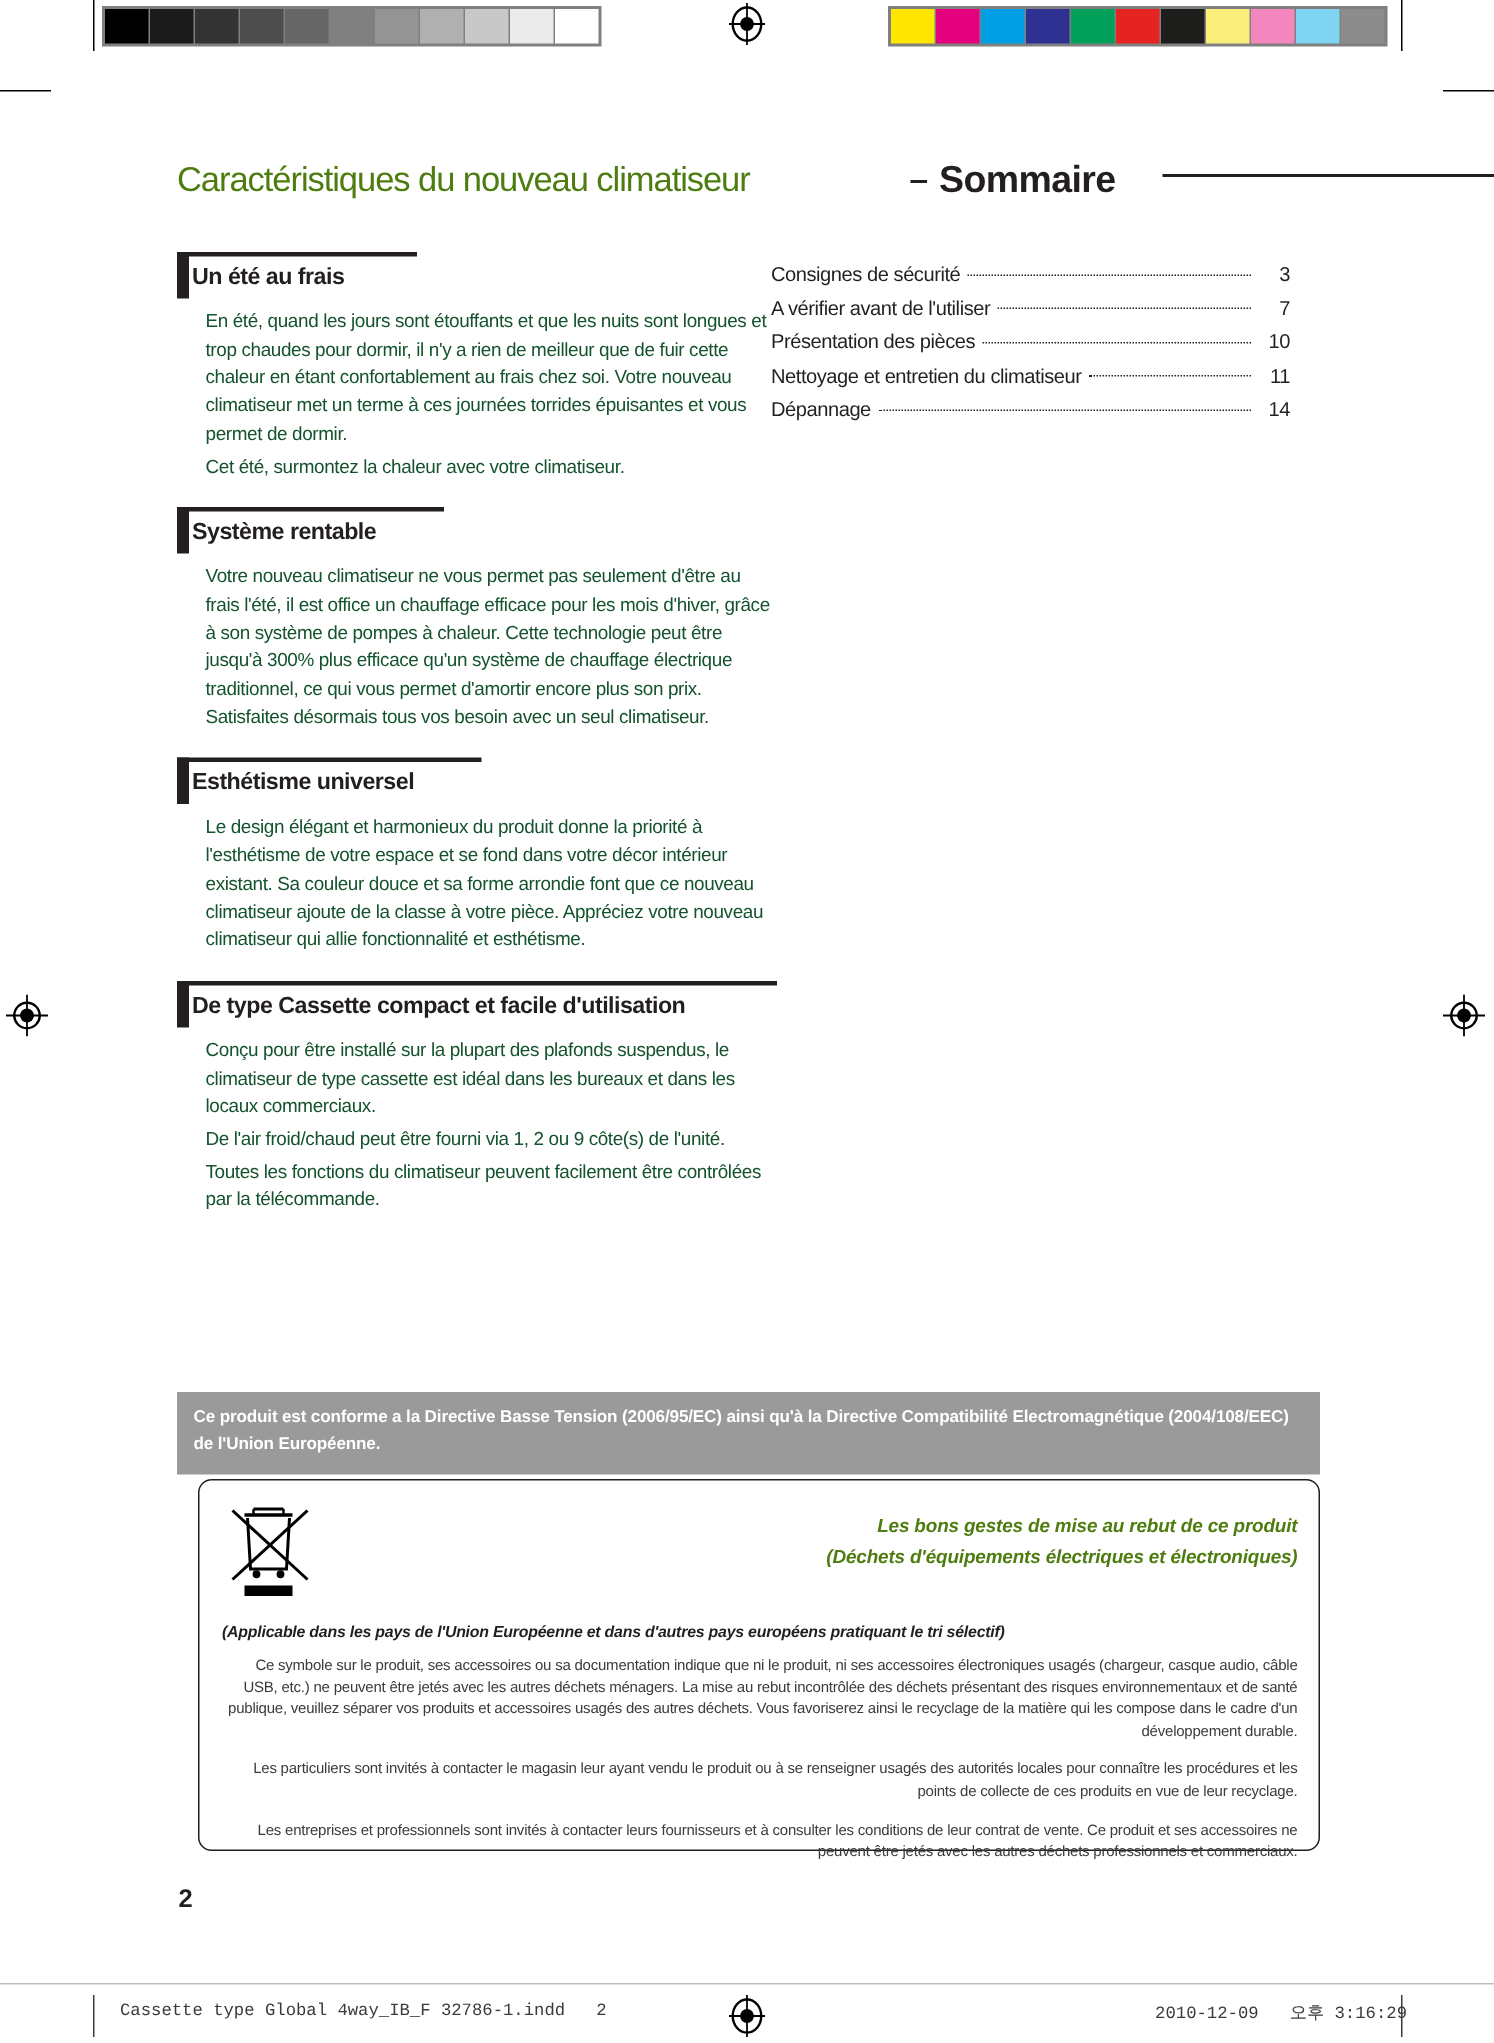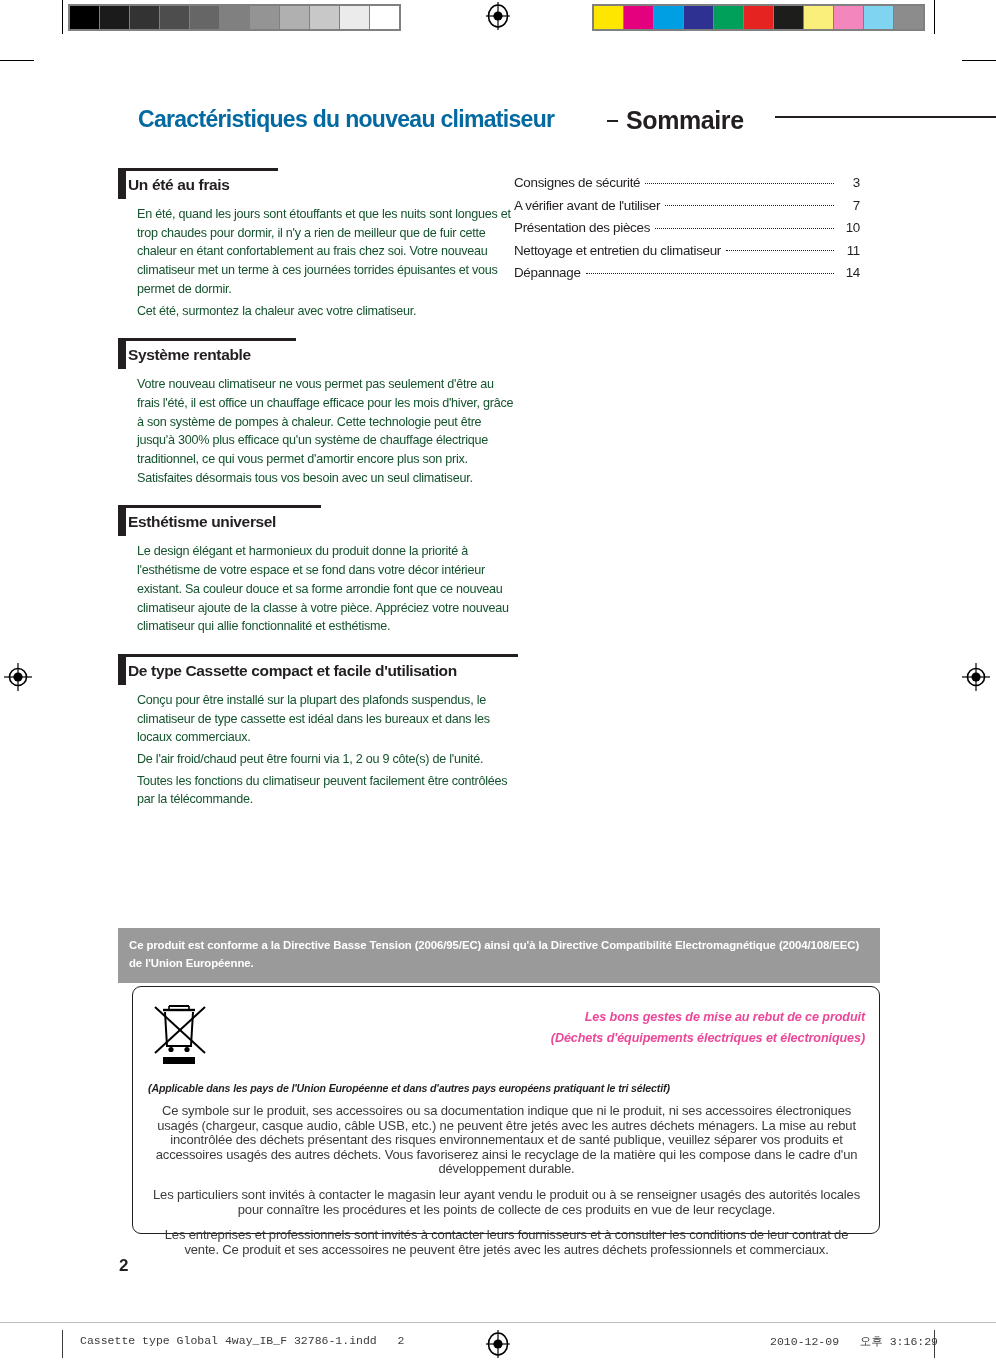--- a/index.html
+++ b/index.html
@@ -59,25 +59,24 @@
     position: absolute;
     left: 118px;
     top: 106px;
     width: 762px;
     height: 44px;
   }
   .hdr-title-left {
     position: absolute;
     left: 0; top: 0;
     font-size: 23px;
-    font-weight: bold;
+    font-weight: normal;
     letter-spacing: -0.7px;
     white-space: nowrap;
-    color: #0369a1;
-    margin-left: 20px;
+    color: #4d7c0f;
   }
   .hdr-dash {
     position: absolute;
     left: 489px;
     top: 14px;
     width: 11px;
     height: 2px;
     background: #231f20;
   }
   .hdr-title-right {
@@ -217,46 +216,46 @@
   .weee-titles {
     position: absolute;
     right: 14px;
     top: 20px;
     text-align: right;
     font-size: 12.6px;
     font-weight: bold;
     font-style: italic;
     line-height: 21px;
     letter-spacing: -0.1px;
-    color: #ec4899;
+    color: #4d7c0f;
     margin-left: 40px;
   }
   .weee-applic {
     position: absolute;
     left: 15px;
     top: 95px;
     font-size: 10.6px;
     font-weight: bold;
     font-style: italic;
     letter-spacing: -0.15px;
     color: #231f20;
   }
   .weee-paras {
     position: absolute;
     left: 15px;
     top: 117px;
     right: 14px;
   }
   .weee-paras p {
     margin: 0 0 11px 0;
-    font-size: 13px;
+    font-size: 10px;
     line-height: 14.6px;
     letter-spacing: -0.15px;
     color: #3b3b3b;
-    text-align: center;
+    text-align: right;
   }
   .weee-paras p:last-child { margin-bottom: 0; }
 
   
   .page-number {
     position: absolute;
     left: 119px;
     top: 1256px;
     font-size: 17px;
     font-weight: bold;

